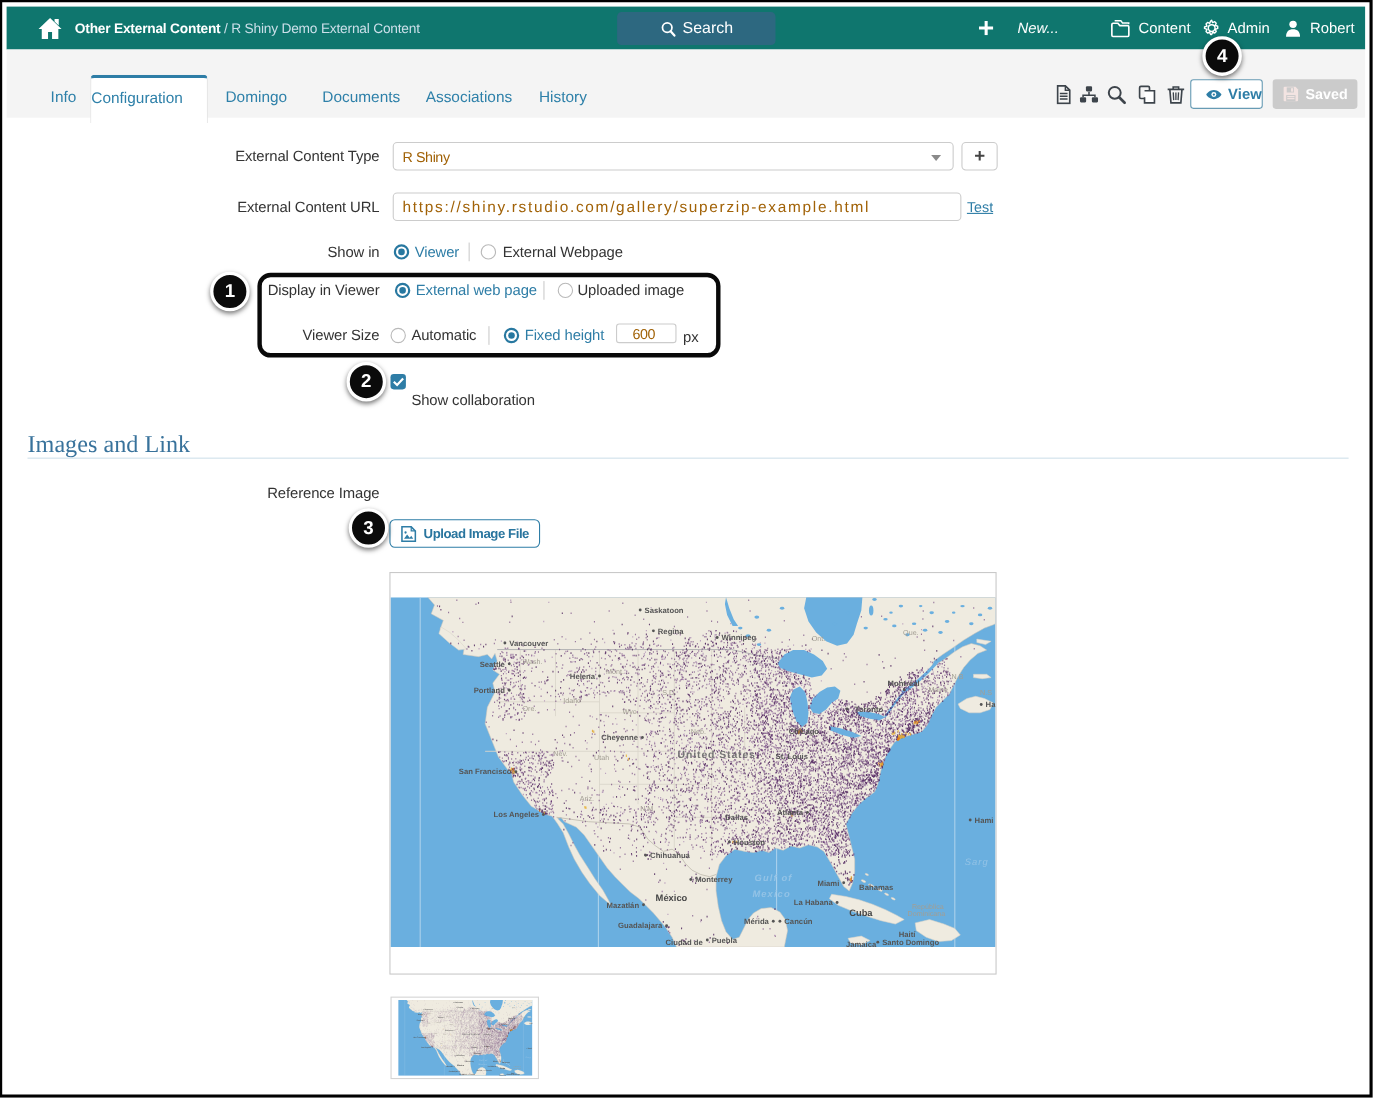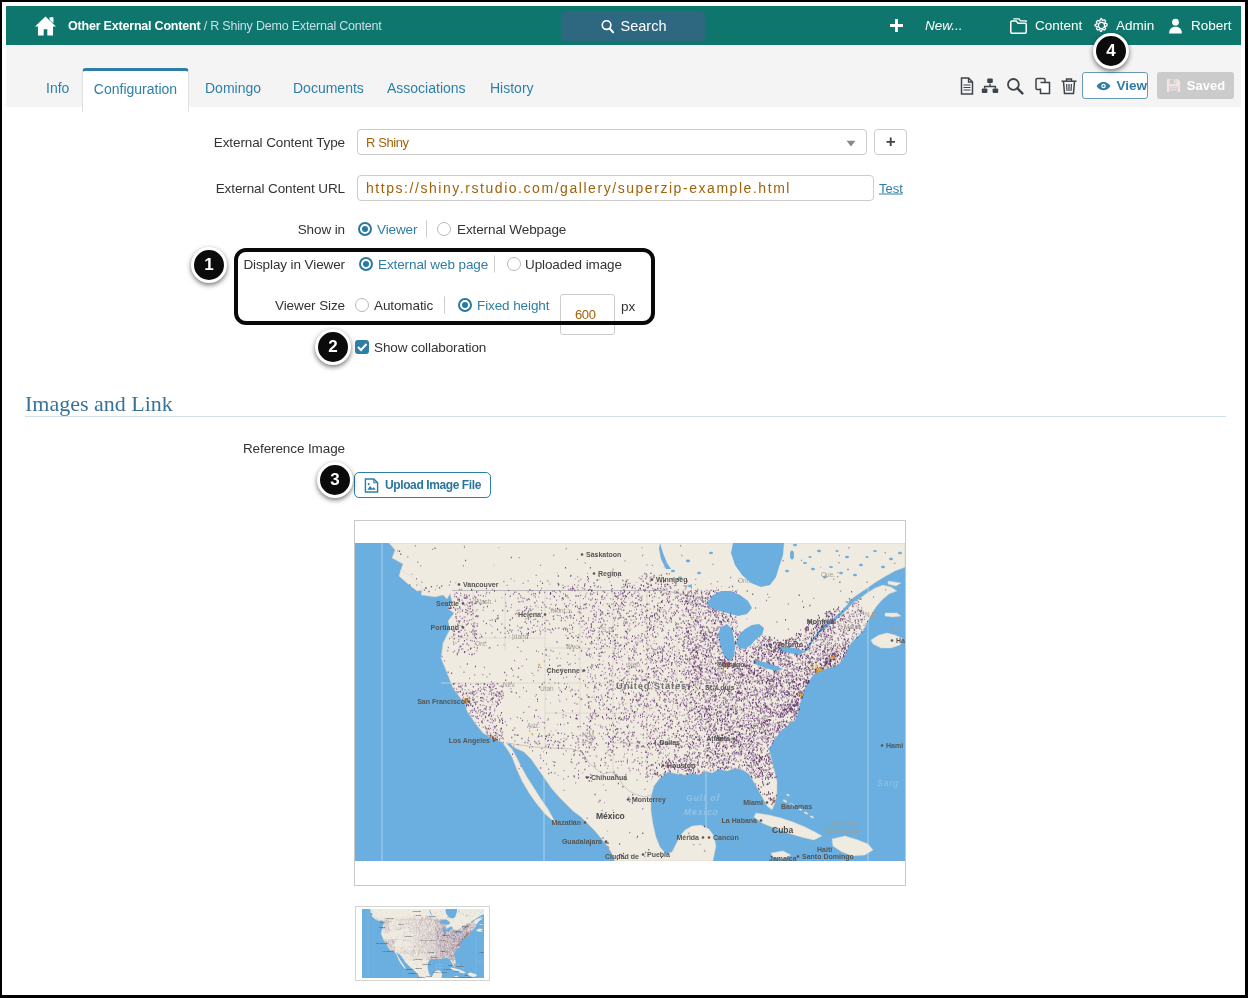--- a/index.html
+++ b/index.html
@@ -7,21 +7,21 @@
 #frame{position:absolute;left:0;top:0;width:1248px;height:998px;box-sizing:border-box;border:2px solid #000;border-right-width:3px;border-bottom-width:3px;background:#fff;}
 #page{position:absolute;left:4px;top:4px;width:1235px;height:984px;background:#fff;}
 #topbar{position:absolute;left:0;top:0;width:1235px;height:39px;background:#0f766e;}
 .tb{position:absolute;top:0;height:39px;display:flex;align-items:center;color:#fff;font-size:13.5px;white-space:nowrap;}
 #crumb{font-size:12.5px;letter-spacing:-0.2px;}
 #crumb b{font-weight:bold;color:#fff;}
 #crumb span{color:#cbdfe9;}
 #searchbtn{position:absolute;left:555px;top:5px;width:144px;height:30px;background:#2D6880;border-radius:4px;color:#fff;font-size:14.5px;display:flex;align-items:center;justify-content:center;gap:6px;}
 #tabstrip{position:absolute;left:0;top:39px;width:1235px;height:62px;background:#f4f4f4;}
 .tab{position:absolute;font-size:14px;color:#2E80A9;top:35px;}
-#activetab{position:absolute;left:76px;top:23px;width:107px;height:44px;background:#fff;border:1px solid #e0e0e0;border-bottom:none;border-top:3px solid #2E7DA6;border-radius:4px 4px 0 0;box-sizing:border-box;color:#2E80A9;font-size:14px;text-align:center;line-height:36px;z-index:3;}
+#activetab{position:absolute;left:76px;top:23px;width:107px;height:44px;background:#fff;border:1px solid #e0e0e0;border-bottom:none;border-top:3px solid #2E7DA6;border-radius:4px 4px 0 0;box-sizing:border-box;color:#2E80A9;font-size:14px;text-align:left;line-height:36px;z-index:3;}
 .ticon{position:absolute;top:32px;width:18px;height:18px;}
 #viewbtn{position:absolute;left:1076px;top:27px;width:66px;height:27px;background:#fff;border:1px solid #679bb4;border-radius:3px;box-sizing:border-box;display:flex;align-items:center;justify-content:flex-end;gap:5px;color:#2E7DA6;font-weight:bold;font-size:13.5px;}
 #savedbtn{position:absolute;left:1151px;top:27px;width:77px;height:27px;background:#cbcbcb;border-radius:3px;display:flex;align-items:center;justify-content:center;gap:6px;color:#fff;font-weight:bold;font-size:13px;}
 .lbl{position:absolute;width:333px;text-align:right;font-size:13.5px;letter-spacing:-0.1px;color:#333;transform:translateY(-50%);}
 .inp{position:absolute;box-sizing:border-box;border:1px solid #ccc;border-radius:4px;background:#fff;font-size:13px;letter-spacing:-0.4px;color:#a16207;display:flex;align-items:center;padding-left:8px;white-space:nowrap;overflow:hidden;}
 .radio{position:absolute;width:14px;height:14px;border:1px solid #b9b9b9;border-radius:50%;background:#fff;box-sizing:border-box;transform:translate(-50%,-50%);}
 .radio.sel{border:2px solid #2878a0;}
 .radio.sel:after{content:"";position:absolute;left:50%;top:50%;width:6px;height:6px;margin:-3px 0 0 -3px;border-radius:50%;background:#2878a0;}
 .rlbl{position:absolute;font-size:13.5px;letter-spacing:-0.1px;transform:translateY(-50%);white-space:nowrap;}
 .teal{color:#2E7DA6;}
@@ -168,27 +168,27 @@
   <div class="vsep" style="left:488px;top:258px;"></div>
   <div class="radio" style="left:508px;top:258px;"></div>
   <div class="rlbl dark" style="left:519px;top:258px;">Uploaded image</div>
 
   <div class="lbl" style="left:6px;top:299px;">Viewer Size</div>
   <div class="radio" style="left:356px;top:299px;"></div>
   <div class="rlbl dark" style="left:368px;top:299px;">Automatic</div>
   <div class="vsep" style="left:438px;top:299px;"></div>
   <div class="radio sel" style="left:459px;top:299px;"></div>
   <div class="rlbl teal" style="left:471px;top:299px;">Fixed height</div>
-  <div class="inp" style="left:554px;top:288px;width:55px;height:41px;border-radius:3px;padding-left:14px;">600</div>
+  <div class="inp" style="left:554px;top:288px;width:55px;height:18px;border-radius:3px;padding-left:14px;">600</div>
   <div class="rlbl dark" style="left:615px;top:300px;">px</div>
 
   <div id="cb"><svg width="14" height="14" viewBox="0 0 14 14">
           <path d="M3 7 l3 3 l5.5-6" fill="none" stroke="#fff" stroke-width="2"></path>
         </svg></div>
-  <div class="rlbl dark" style="left:368px;top:341px;text-align:center;">Show collaboration</div>
+  <div class="rlbl dark" style="left:368px;top:358px;text-align:center;">Show collaboration</div>
 
   <div id="heading">Images and Link</div>
   <div id="hrule"></div>
 
   <div class="lbl" style="left:6px;top:442px;">Reference Image</div>
 
   <div id="upbtn">
     <svg width="15" height="15" viewBox="0 0 16 16">
           <path d="M1.5 1 h9 l4 4 v10 h-13 Z" fill="none" stroke="#2E7DA6" stroke-width="1.5"></path>
           <path d="M10.5 1 v4 h4" fill="none" stroke="#2E7DA6" stroke-width="1.2"></path>

